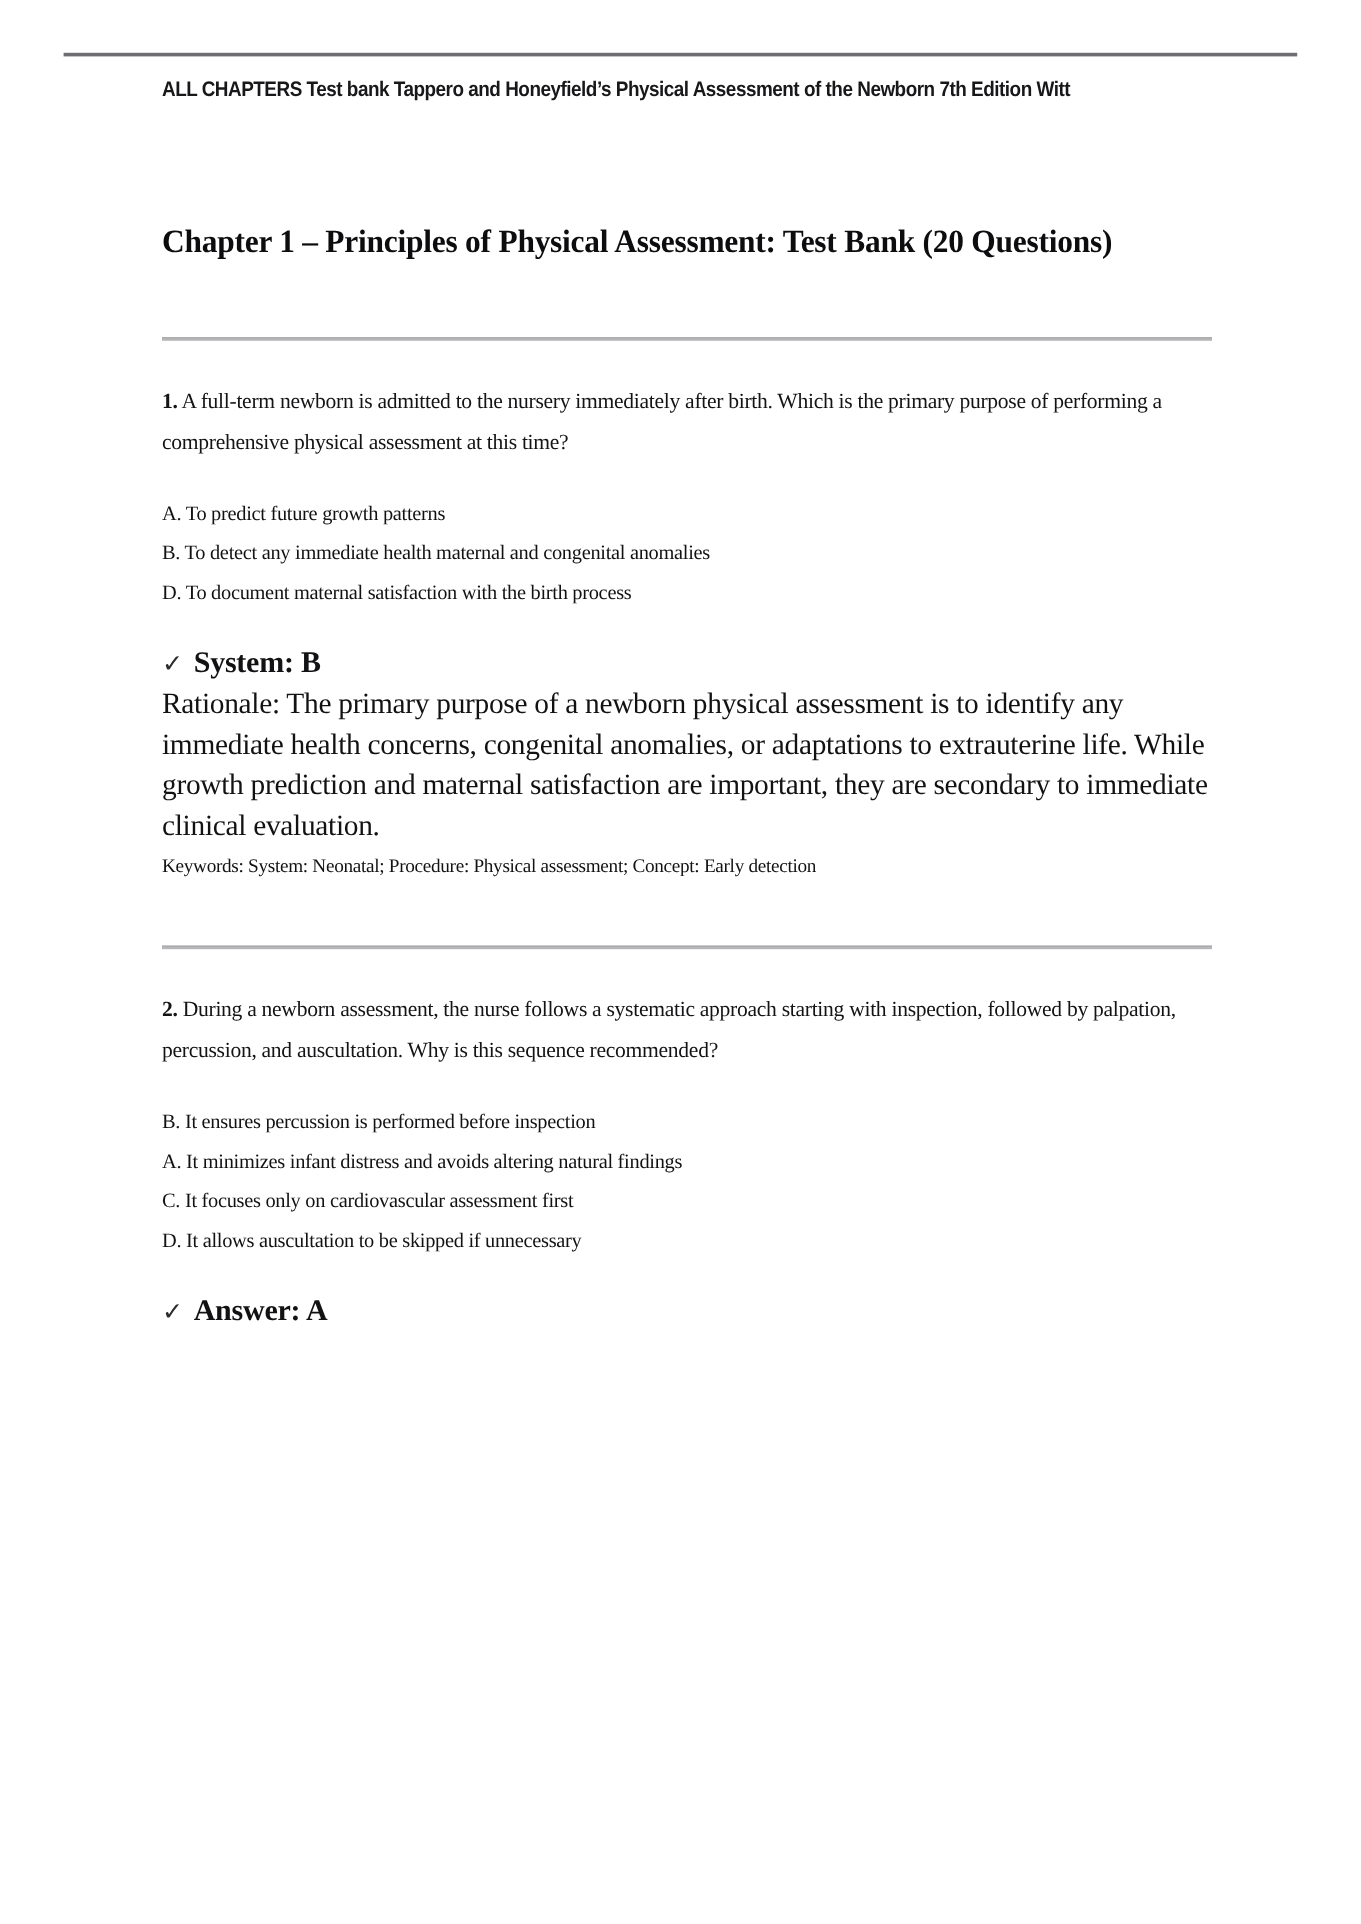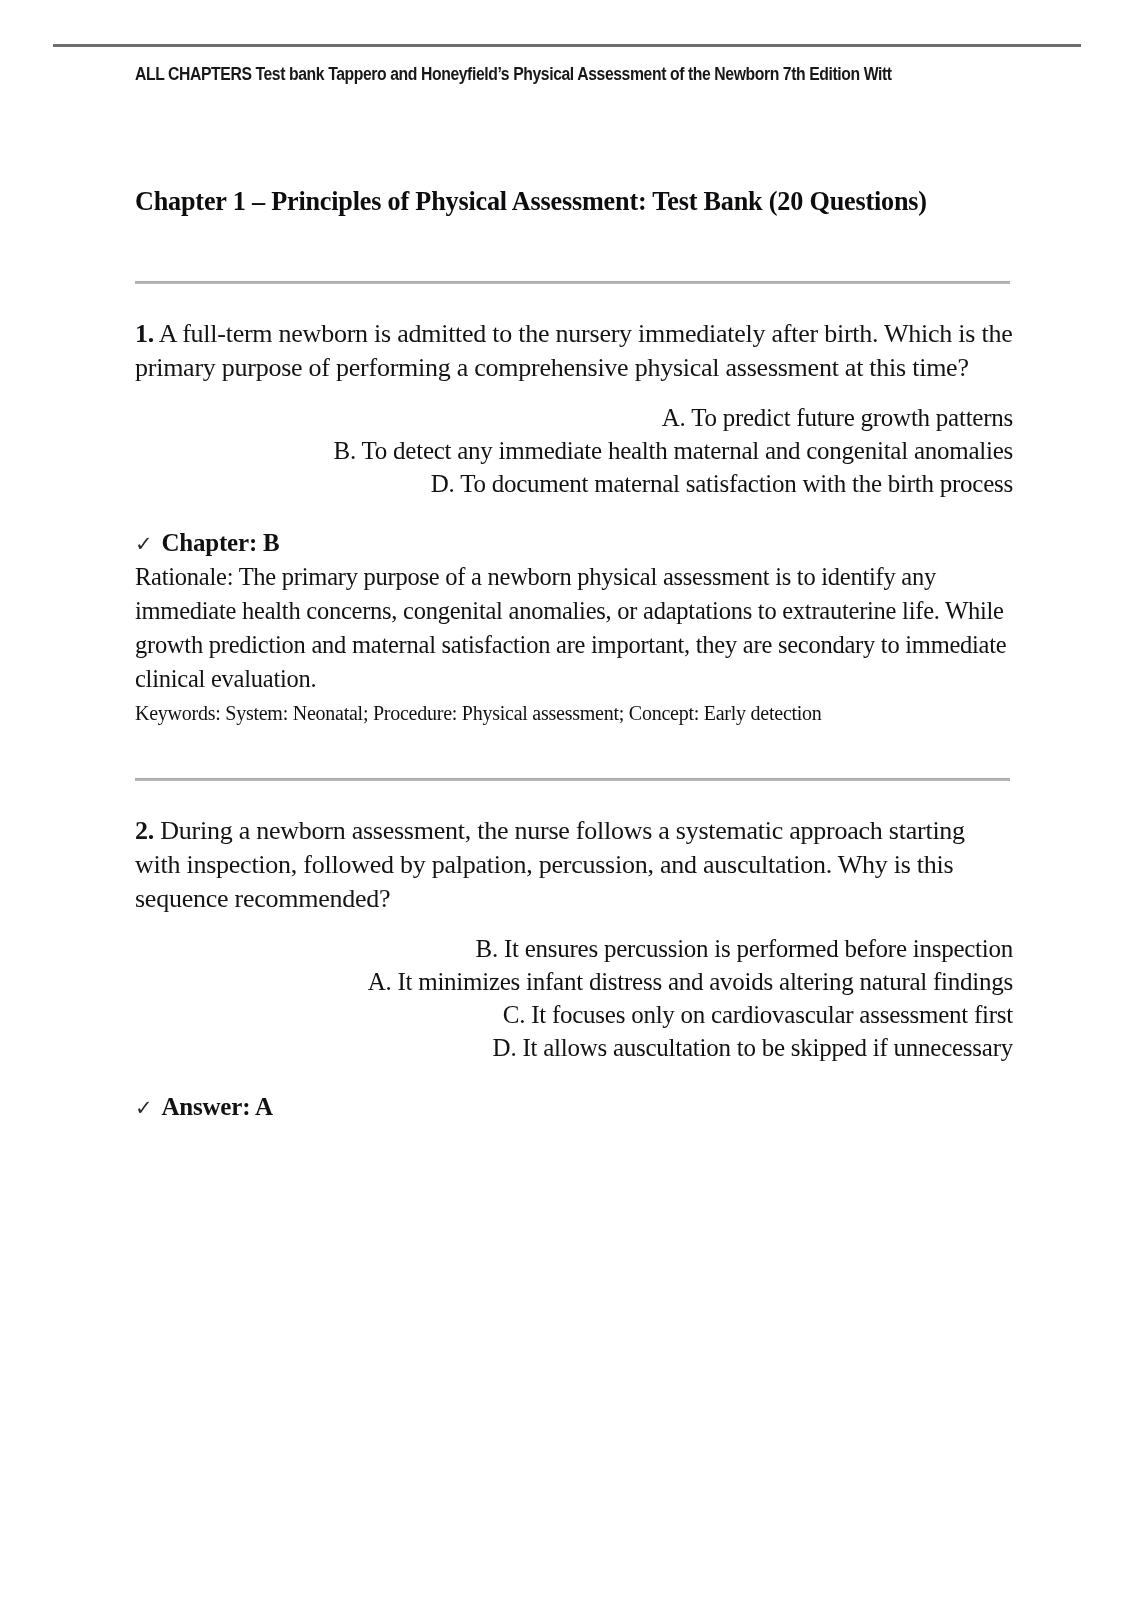--- a/index.html
+++ b/index.html
@@ -70,35 +70,34 @@
     background: #b7b7b9;
     border-top: 1px solid #a9a9ab;
     box-sizing: border-box;
   }
   .divider.first { margin: 62px 0 0 0; }
   .divider.second { margin: 0; }
 
   .q-block { }
 
   .para {
-    font-size: 26px;
+    font-size: 18px;
     line-height: 34px;
     margin: 0;
     letter-spacing: -0.25px;
     color: #141416;
   }
   .para.stem { margin-top: 33px; }
   .para b, .para strong { font-weight: bold; }
 
   .options {
-    margin: 16px 0 0 0;
-    font-size: 25px;
+    margin: 26px 0 0 0;
+    font-size: 17px;
     line-height: 33px;
     letter-spacing: -0.25px;
-    text-align: right;
   }
   .option { margin: 0; white-space: nowrap; }
 
   .answer-line {
     margin: 29px 0 0 0;
     font-size: 25px;
     font-weight: bold;
     letter-spacing: -0.2px;
     display: flex;
     align-items: baseline;
@@ -113,21 +112,21 @@
   }
 
   .rationale {
     margin: 3px 0 0 0;
     font-size: 24.5px;
     line-height: 34px;
     letter-spacing: -0.25px;
   }
   .keywords {
     margin: 0;
-    font-size: 20px;
+    font-size: 16px;
     line-height: 34px;
     letter-spacing: -0.25px;
   }
   .lbl { font-weight: normal; }
 
   .spacer-before-divider { height: 48px; }
 </style>
 </head>
 <body>
 
@@ -148,21 +147,21 @@
       <p class="para stem"><b>1.</b><span> </span><span>A full-term newborn is admitted to the nursery immediately after birth. Which is the primary purpose of performing a comprehensive physical assessment at this time?</span></p>
 
       <div class="options">
         <p class="option">A. To predict future growth patterns</p>
         <p class="option">B. To detect any immediate health maternal and congenital anomalies</p>
         <p class="option">D. To document maternal satisfaction with the birth process</p>
       </div>
 
       <div class="answer-line">
         <span class="check-glyph">✓</span>
-        <span>Chapter: B</span>
+        <span>System: B</span>
       </div>
 
       <p class="rationale"><span class="lbl">Rationale:</span><span> </span><span>The primary purpose of a newborn physical assessment is to identify any immediate health concerns, congenital anomalies, or adaptations to extrauterine life. While growth prediction and maternal satisfaction are important, they are secondary to immediate clinical evaluation.</span></p>
 
       <p class="keywords"><span class="lbl">Keywords:</span><span> </span><span>System: Neonatal; Procedure: Physical assessment; Concept: Early detection</span></p>
     </div>
 
     <div class="spacer-before-divider"></div>
     <div class="divider second"></div>
 

